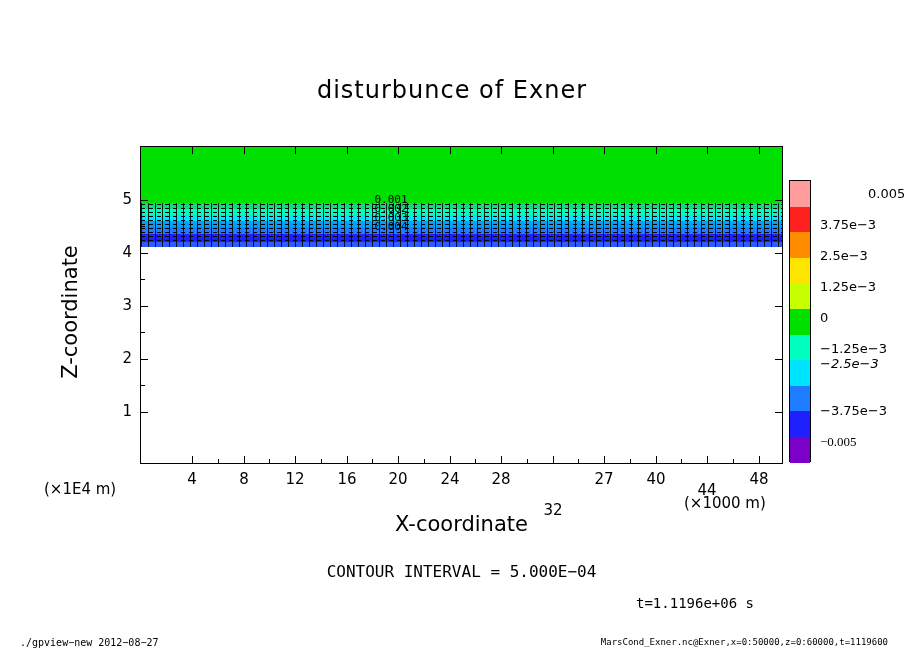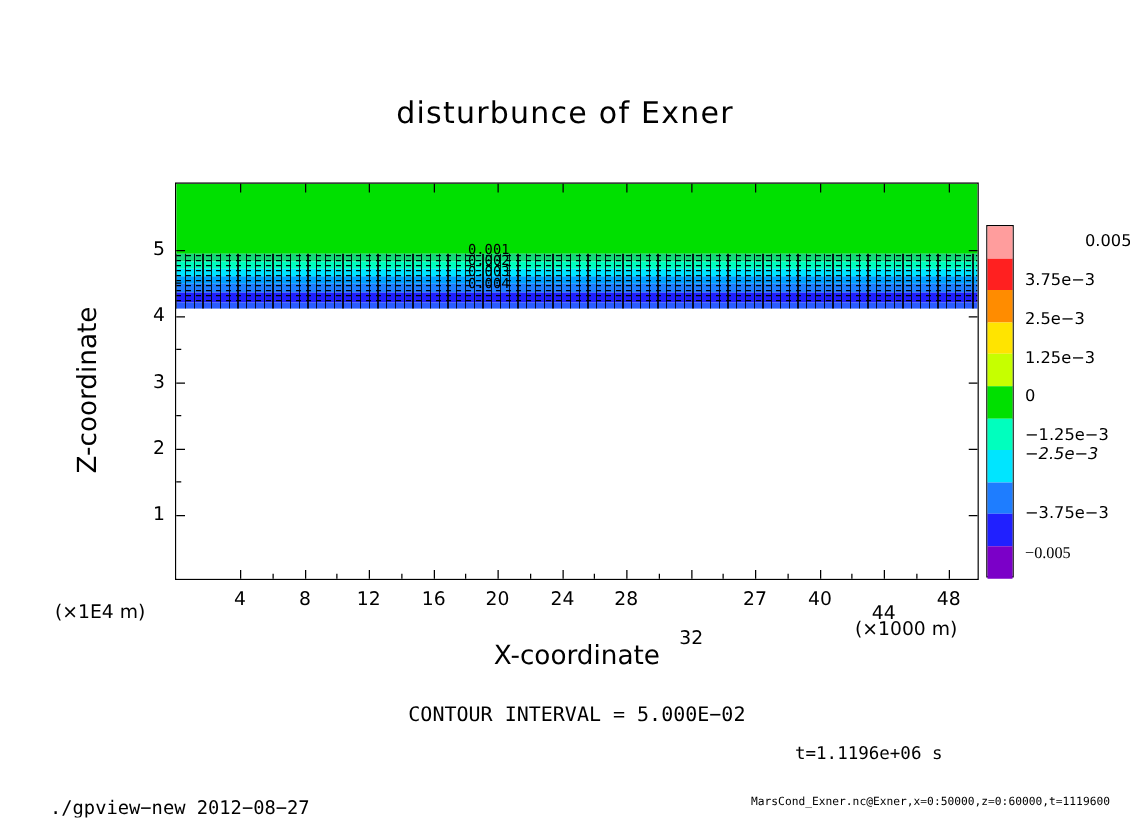--- a/index.html
+++ b/index.html
@@ -9,21 +9,21 @@
     position:relative;overflow:hidden;
   }
   .abs{position:absolute;}
   #title{
     left:0;top:76px;width:904px;text-align:center;
     font-size:24px;letter-spacing:1px;color:#000;
   }
   
   #plot-frame{
     left:140px;top:146px;width:643px;height:318px;
-    border:1px solid #000;box-sizing:border-box;background:#e5e5e5;
+    border:1px solid #000;box-sizing:border-box;background:#a21caf;
   }
   #field-layer{position:absolute;left:0;top:0;width:100%;height:100%;overflow:hidden;}
   .band{position:absolute;left:0;width:100%;}
   .hatch{
     position:absolute;left:0;width:100%;
     background-image:repeating-linear-gradient(to right,#000 0 1px,transparent 1px 7px);
     opacity:.85;
   }
   .dashline{
     position:absolute;left:0;width:100%;height:1px;
@@ -56,21 +56,21 @@
   #xunit{left:684px;top:494px;font-size:15px;color:#000;}
   
   #colorbar{left:789px;top:180px;width:22px;height:282px;border:1px solid #000;box-sizing:border-box;}
   .cbseg{width:100%;}
   .cblab{position:absolute;left:820px;font-size:13px;color:#000;white-space:nowrap;}
   
   #contour-interval{left:140px;top:562px;width:643px;text-align:center;font-size:16px;color:#000;
     font-family:"DejaVu Sans Mono", monospace;}
   #time-label{left:636px;top:595px;font-size:14px;color:#000;
     font-family:"DejaVu Sans Mono", monospace;}
-  #footer-left{left:40px;top:637px;font-size:15px;color:#000;
+  #footer-left{left:20px;top:637px;font-size:10px;color:#000;
     font-family:"DejaVu Sans Mono", monospace;}
   #footer-right{right:16px;top:637px;font-size:9px;color:#000;text-align:right;
     font-family:"DejaVu Sans Mono", monospace;}
 </style>
 </head>
 <body>
 
 <div class="abs" id="title">disturbunce of Exner</div>
 
 <div class="abs" id="plot-frame">
@@ -202,16 +202,16 @@
 <div class="abs cblab" style="top:186px;margin-left:48px;">0.005</div>
 <div class="abs cblab" style="top:217px;">3.75e−3</div>
 <div class="abs cblab" style="top:248px;">2.5e−3</div>
 <div class="abs cblab" style="top:279px;">1.25e−3</div>
 <div class="abs cblab" style="top:310px;">0</div>
 <div class="abs cblab" style="top:341px;">−1.25e−3</div>
 <div class="abs cblab" style="top:356px;font-style:italic;">−2.5e−3</div>
 <div class="abs cblab" style="top:403px;">−3.75e−3</div>
 <div class="abs cblab" style="top:434px;font-family:Liberation Serif, serif;">−0.005</div>
 
-<div class="abs" id="contour-interval">CONTOUR INTERVAL = 5.000E−02</div>
+<div class="abs" id="contour-interval">CONTOUR INTERVAL = 5.000E−04</div>
 <div class="abs" id="time-label">t=1.1196e+06 s</div>
 <div class="abs" id="footer-left">./gpview−new  2012−08−27</div>
 <div class="abs" id="footer-right">MarsCond_Exner.nc@Exner,x=0:50000,z=0:60000,t=1119600</div>
 
 </body></html>

